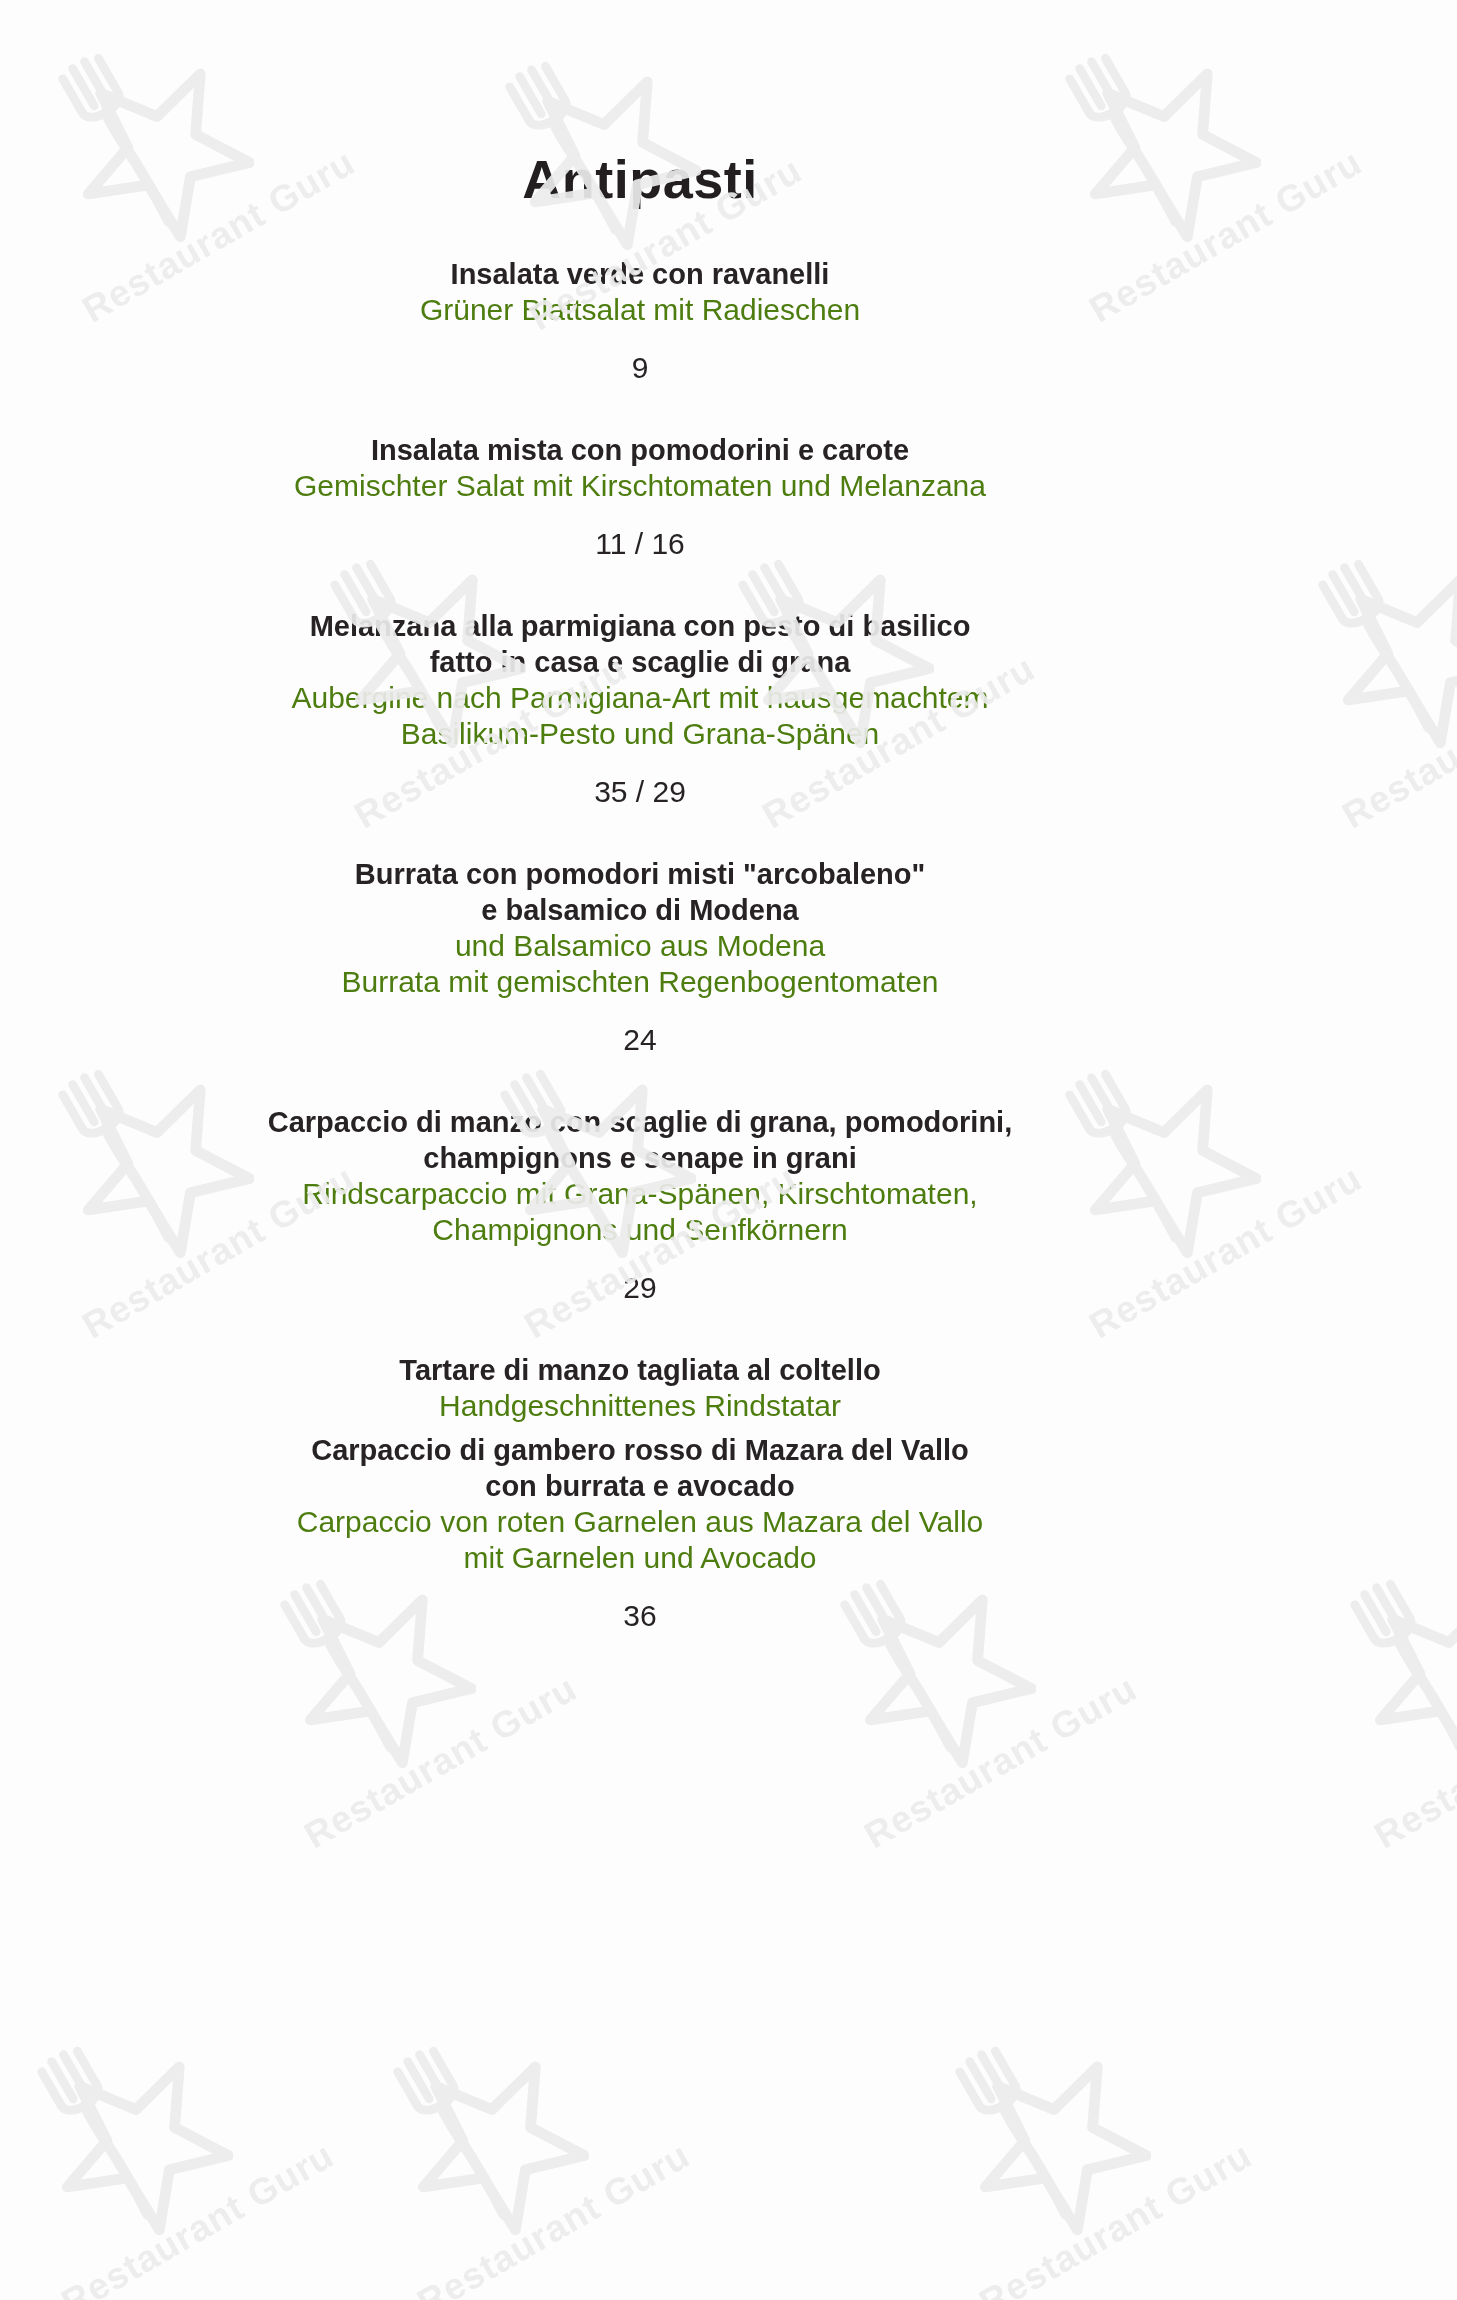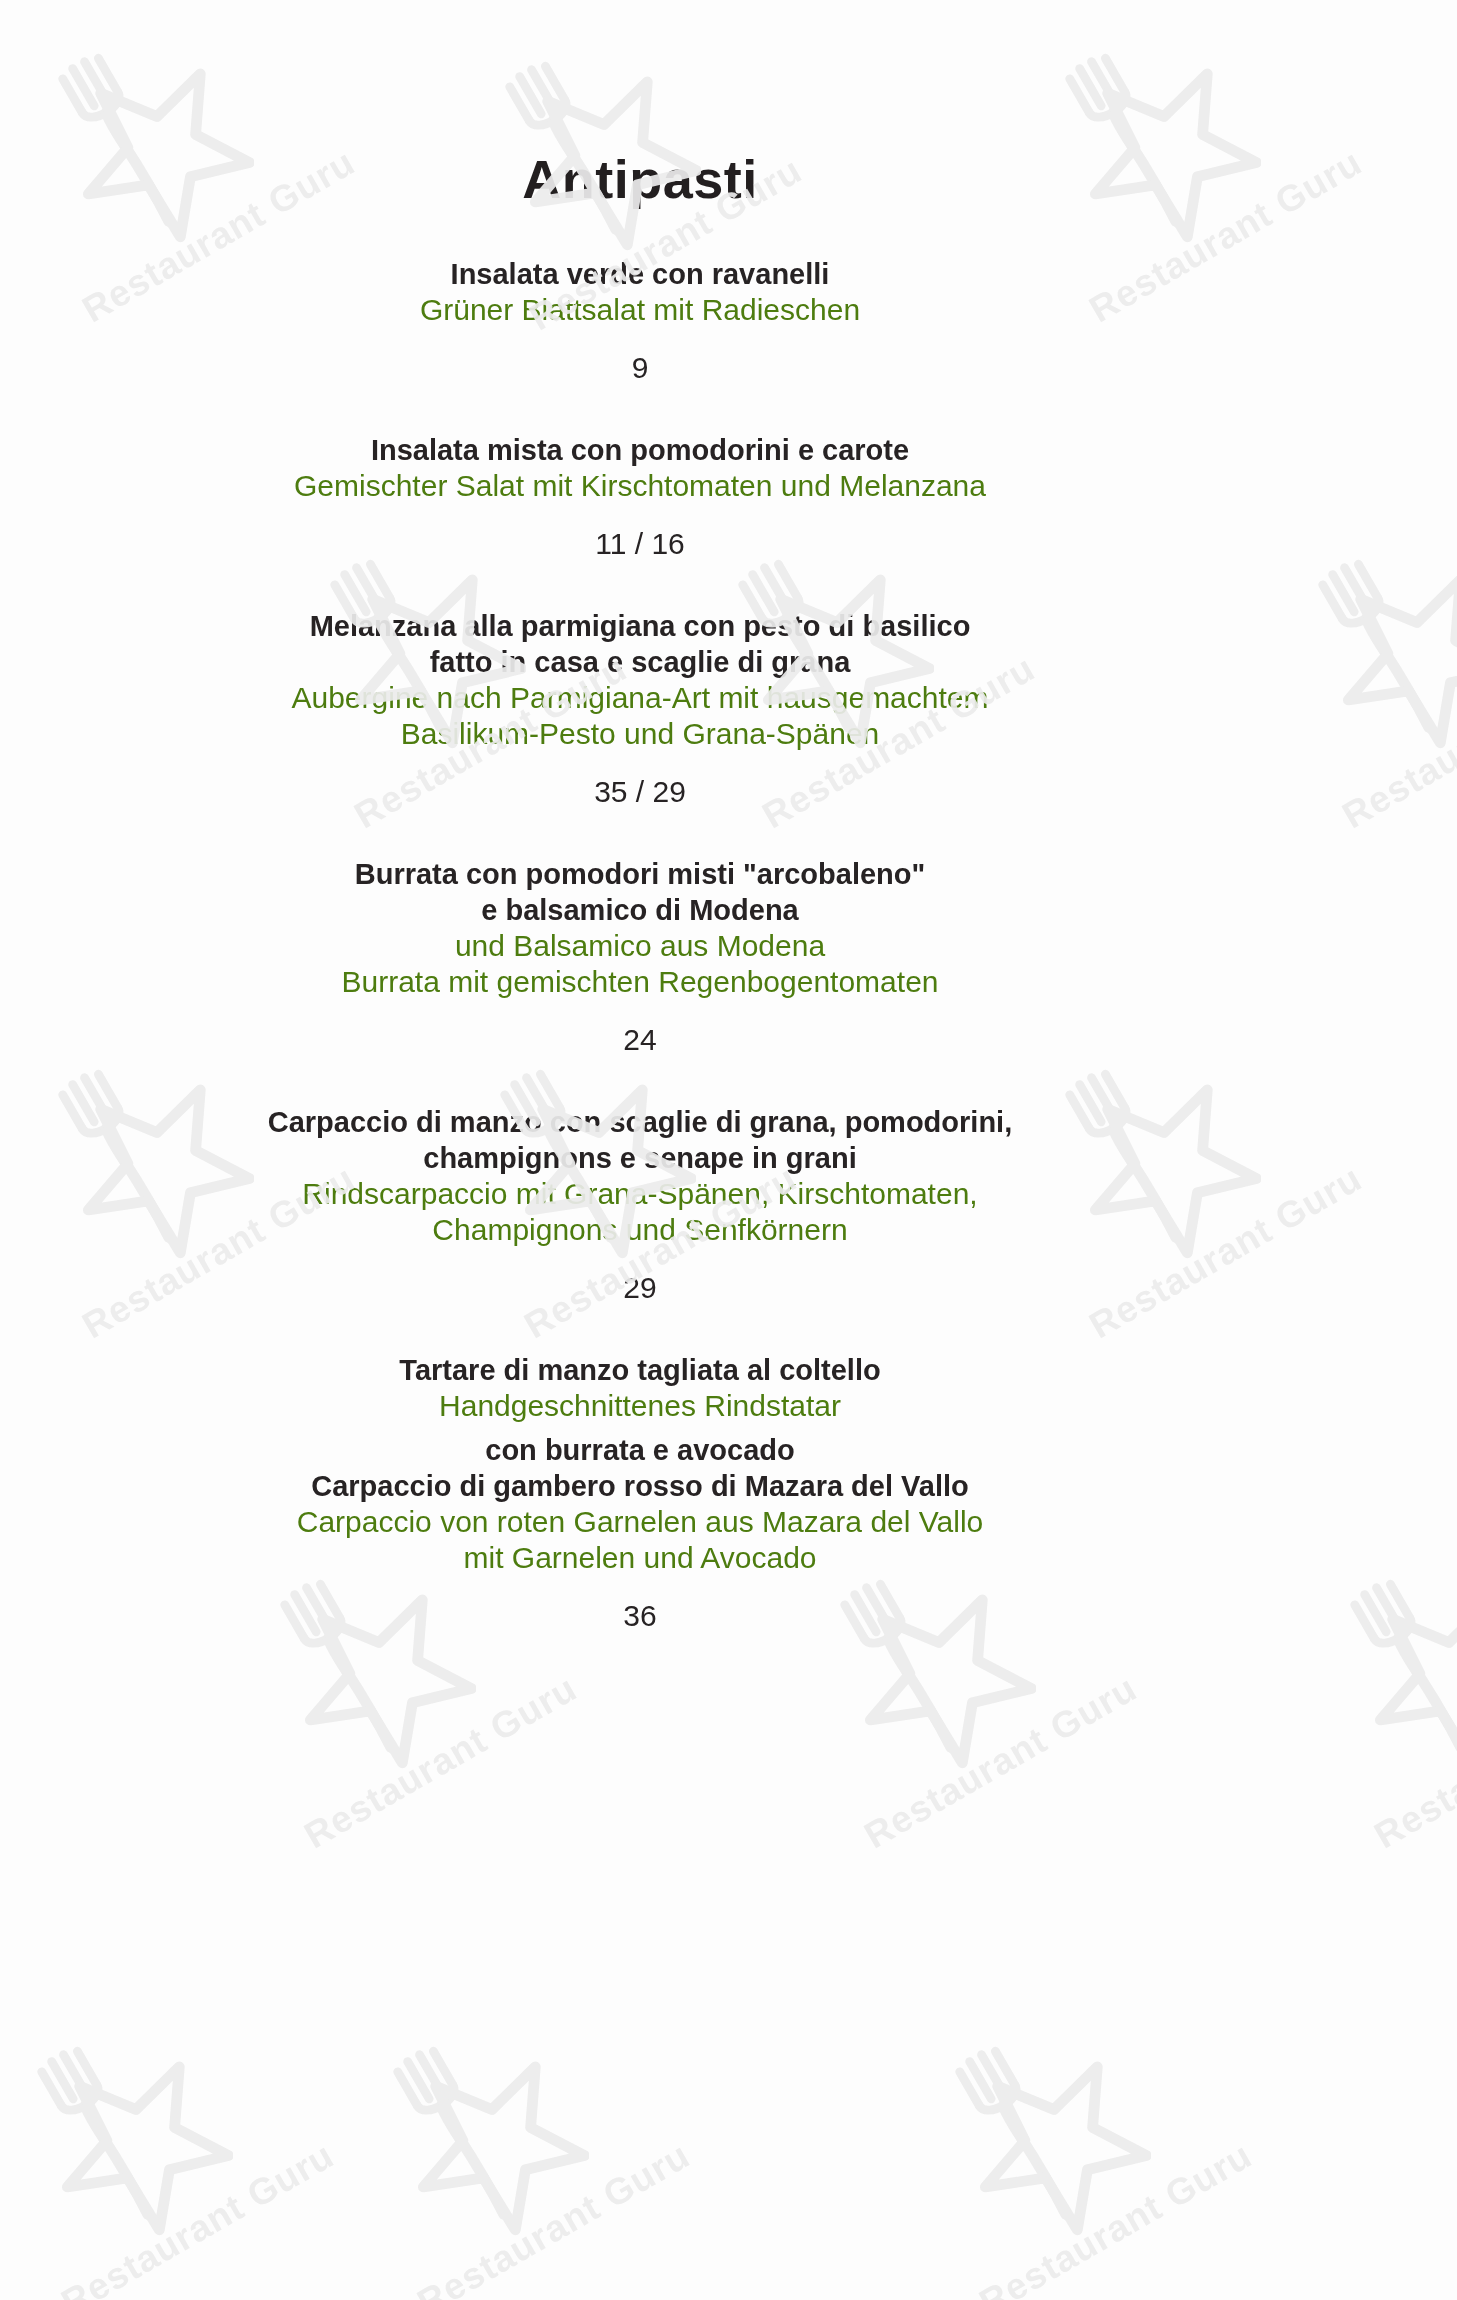--- a/index.html
+++ b/index.html
@@ -101,22 +101,22 @@
         <div class="item-name">champignons e senape in grani</div>
         <div class="item-desc">Rindscarpaccio mit Grana-Spänen, Kirschtomaten,</div>
         <div class="item-desc">Champignons und Senfkörnern</div>
         <div class="item-price">29</div>
       </div>
       <div class="menu-item">
         <div class="item-name">Tartare di manzo tagliata al coltello</div>
         <div class="item-desc">Handgeschnittenes Rindstatar</div>
       </div>
       <div class="menu-item">
+        <div class="item-name">Carpaccio di gambero rosso di Mazara del Vallo</div>
         <div class="item-name">con burrata e avocado</div>
-        <div class="item-name">Carpaccio di gambero rosso di Mazara del Vallo</div>
         <div class="item-desc">Carpaccio von roten Garnelen aus Mazara del Vallo</div>
         <div class="item-desc">mit Garnelen und Avocado</div>
         <div class="item-price">36</div>
       </div>
     </div>
 </div>
 
 <div id="watermark-layer">
     <div class="wm-unit" style="left: 58px; top: 52px;">
     <svg viewBox="0 0 200 215" aria-hidden="true">

